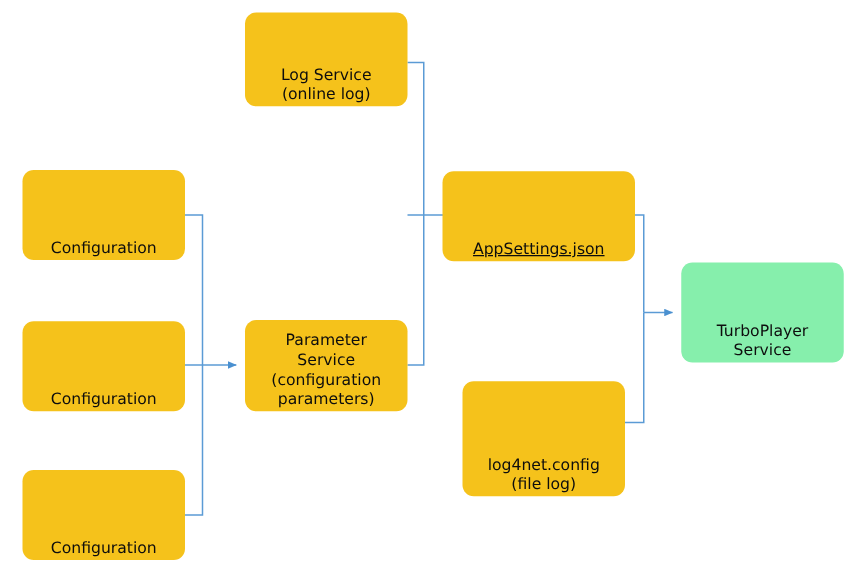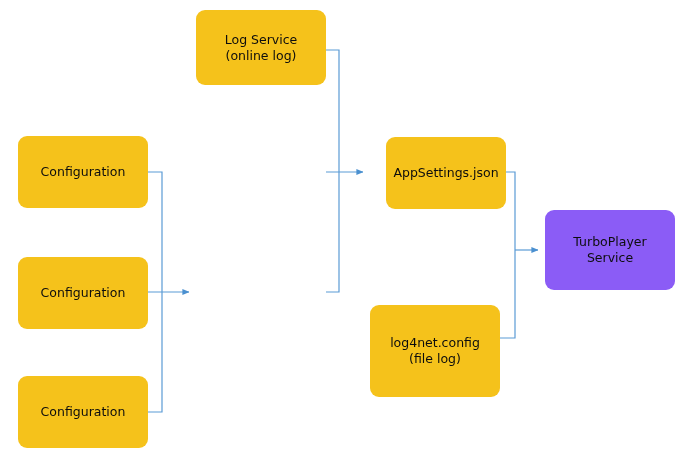--- a/index.html
+++ b/index.html
@@ -22,21 +22,21 @@
     width: 684px;
     height: 458px;
     pointer-events: none;
   }
   .node {
     position: absolute;
     box-sizing: border-box;
     background: #F5C21B;
     border-radius: 9px;
     display: flex;
-    align-items: center;
+    align-items: flex-end;
     justify-content: center;
     text-align: center;
     color: #0d0d0d;
     font-size: 12.5px;
     line-height: 1.26;
     padding: 2px 8px;
     z-index: 2;
   }
   .node .lbl {
     display: block;
@@ -77,25 +77,30 @@
   <div class="node" style="left: 18px; top: 257px; width: 130px; height: 72px; background: rgb(245, 194, 27); color: rgb(13, 13, 13);">
     <span class="lbl">Configuration</span>
   </div>
   <div class="node" style="left: 18px; top: 376px; width: 130px; height: 72px; background: rgb(245, 194, 27); color: rgb(13, 13, 13);">
     <span class="lbl">Configuration</span>
   </div>
   <div class="node" style="left: 196px; top: 10px; width: 130px; height: 75px; background: rgb(245, 194, 27); color: rgb(13, 13, 13);">
     <span class="lbl">Log Service
 (online log)</span>
   </div>
-  <div class="node" style="left: 386px; top: 137px; width: 120px; height: 72px; background: rgb(245, 194, 27); color: rgb(13, 13, 13);">
+  <div class="node" style="left: 196px; top: 256px; width: 130px; height: 73px; background: rgb(245, 194, 27); color: rgb(13, 13, 13);">
+    <span class="lbl">Parameter Service
+(configuration
+parameters)</span>
+  </div>
+  <div class="node" style="left: 354px; top: 137px; width: 154px; height: 72px; background: rgb(245, 194, 27); color: rgb(13, 13, 13); text-decoration: underline;">
     <span class="lbl">AppSettings.json</span>
   </div>
   <div class="node" style="left: 370px; top: 305px; width: 130px; height: 92px; background: rgb(245, 194, 27); color: rgb(13, 13, 13);">
     <span class="lbl">log4net.config
 (file log)</span>
   </div>
-  <div class="node" style="left: 545px; top: 210px; width: 130px; height: 80px; background: #8b5cf6; color: rgb(13, 13, 13);">
+  <div class="node" style="left: 545px; top: 210px; width: 130px; height: 80px; background: #86efac; color: rgb(13, 13, 13);">
     <span class="lbl">TurboPlayer
 Service</span>
   </div>
 
 </div>
 
 </body></html>

